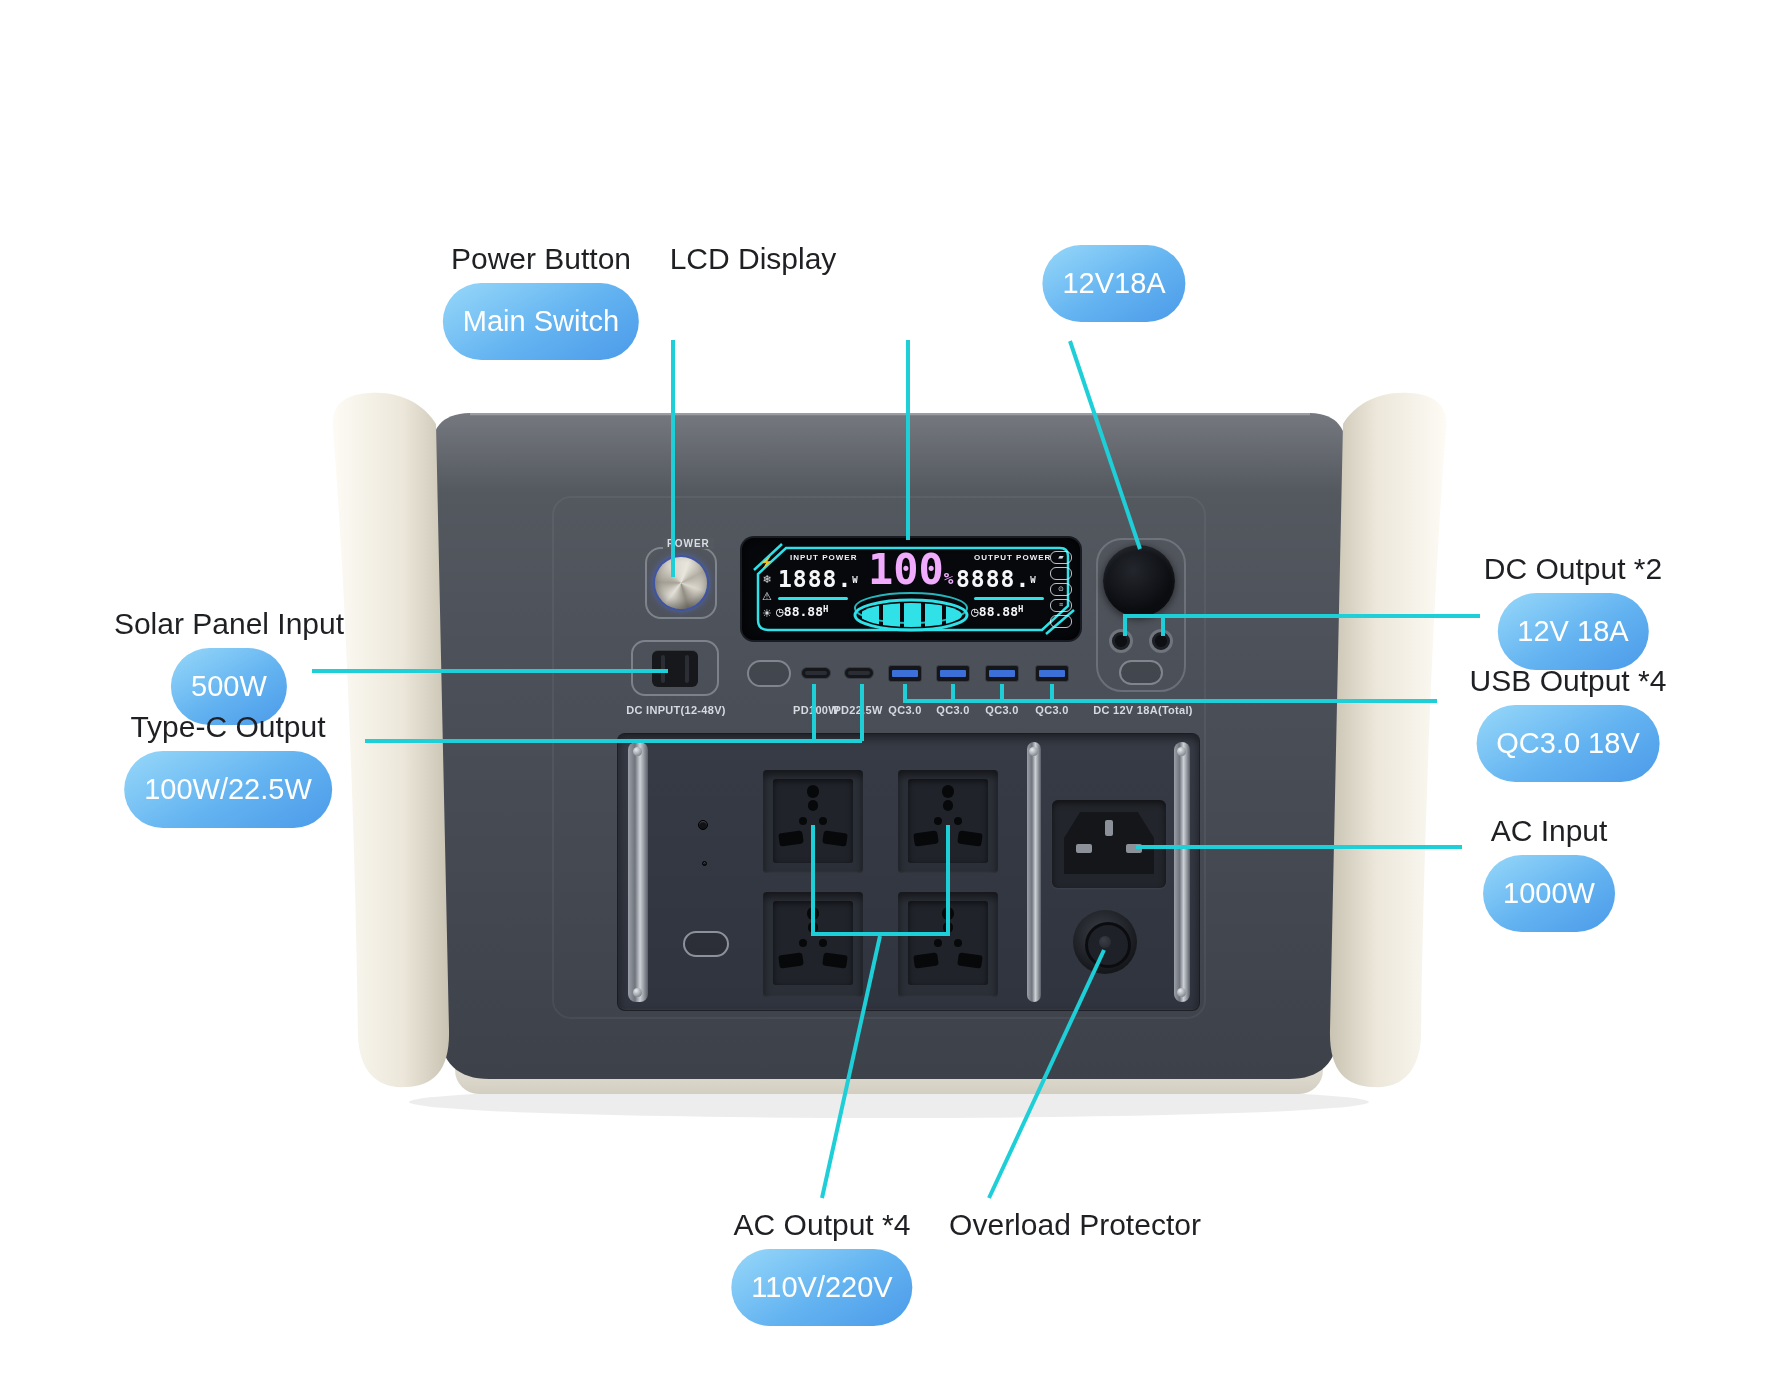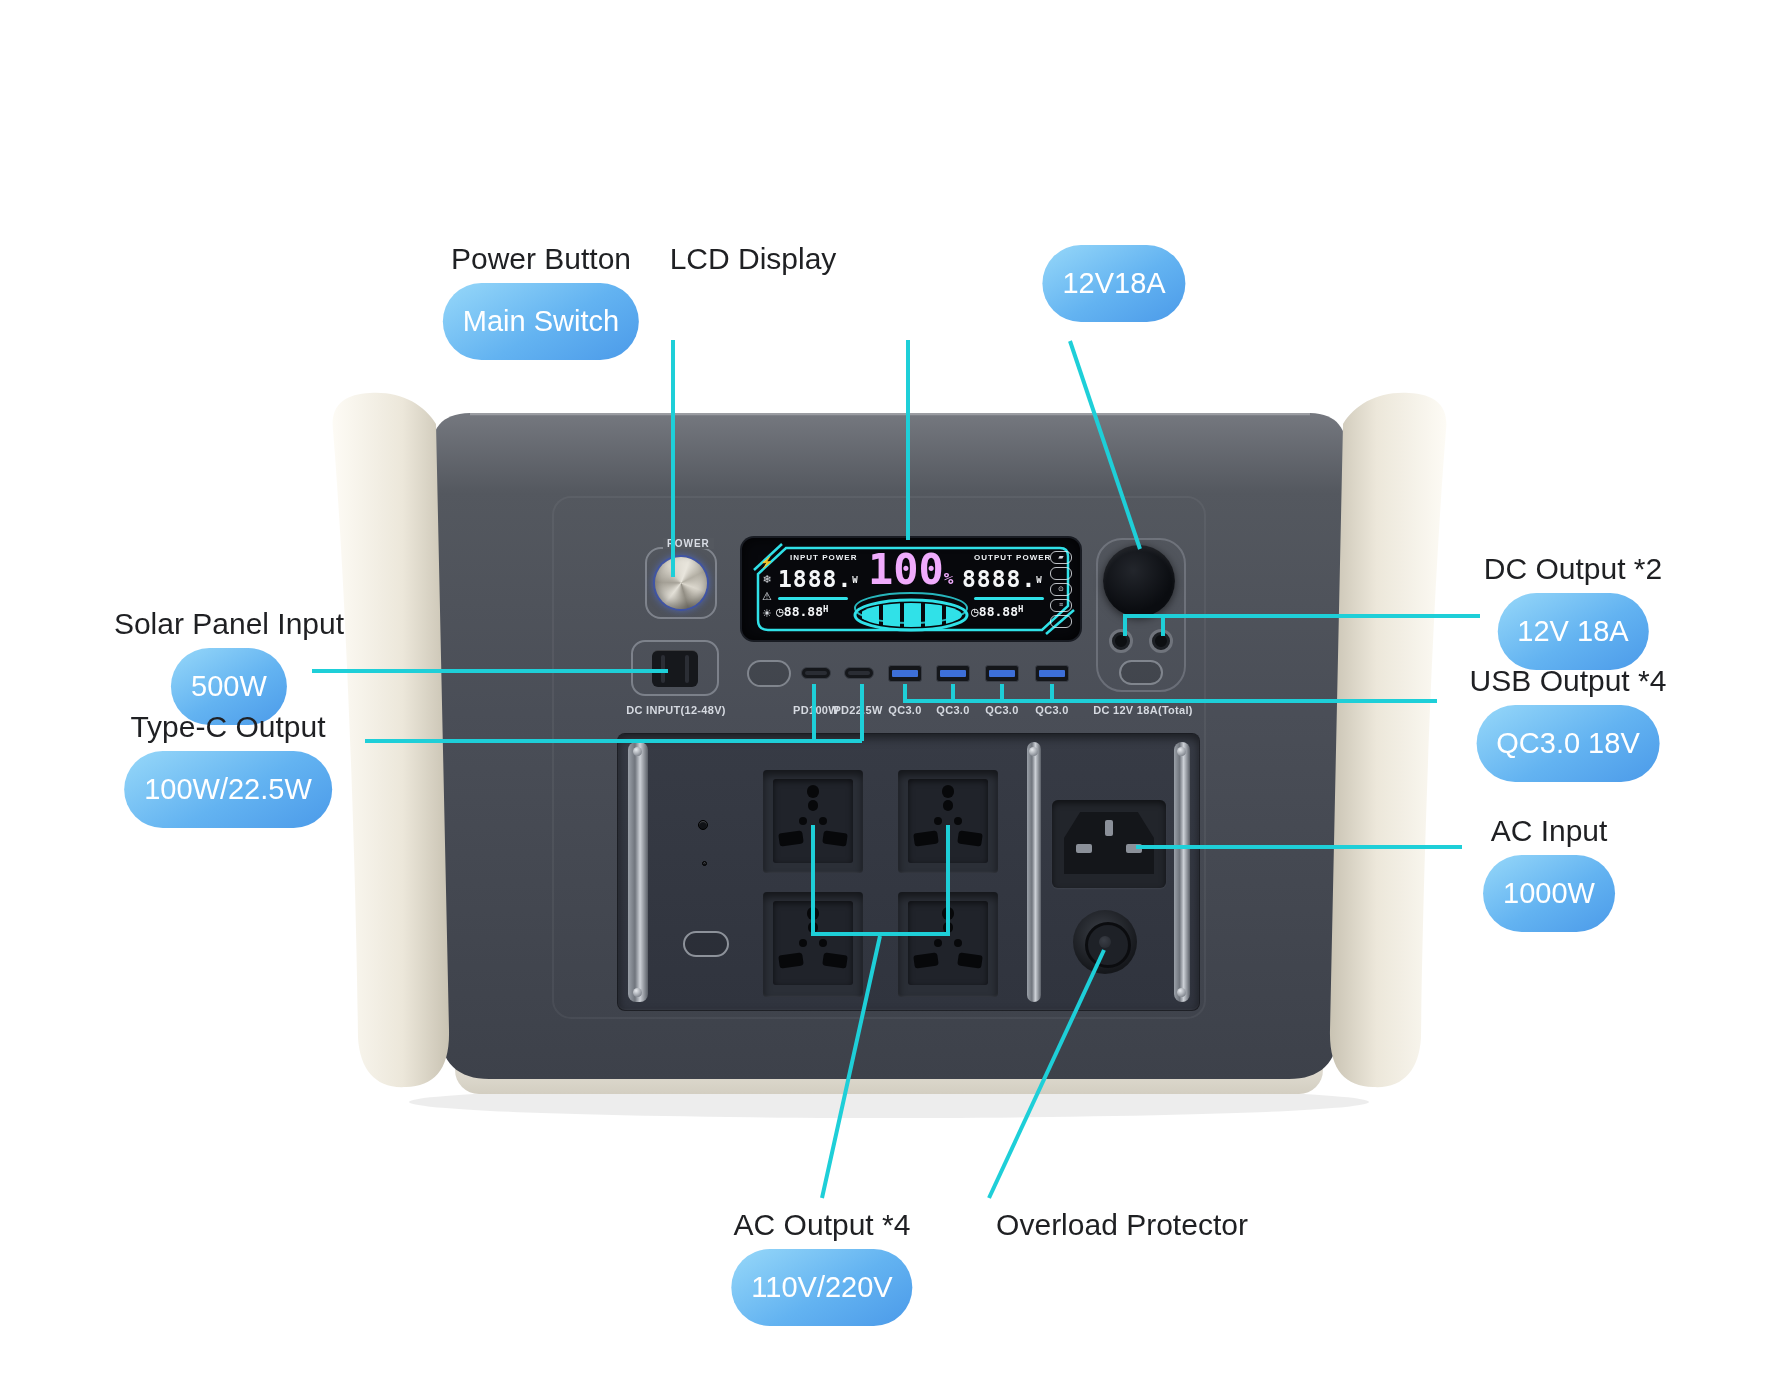--- a/index.html
+++ b/index.html
@@ -164,21 +164,21 @@
         <rect x="37" y="13" width="17" height="28" fill="#30e1e8"></rect>
         <rect x="58" y="13" width="17" height="28" fill="#30e1e8"></rect>
         <rect x="79" y="13" width="17" height="28" fill="#30e1e8"></rect>
         <rect x="100" y="13" width="17" height="28" fill="#30e1e8"></rect>
       </g>
       <ellipse cx="65" cy="27" rx="56" ry="15" fill="none" stroke="#30e1e8" stroke-width="3"></ellipse>
       <ellipse cx="65" cy="20" rx="56" ry="15" fill="none" stroke="#30e1e8" stroke-width="2" opacity=".8"></ellipse>
     </svg>
 
     <div class="small-cap" style="left:232px;top:15px;">OUTPUT POWER</div>
-    <div class="lcd-val seg" style="left:220px;top:28px;"><span>8888.</span><span class="lcd-unit">W</span></div>
+    <div class="lcd-val seg" style="left:214px;top:28px;"><span>8888.</span><span class="lcd-unit">W</span></div>
     <div class="lcd-line" style="left:232px;top:59px;width:70px;"></div>
     <div class="lcd-time seg" style="left:229px;top:66px;"><span>◷</span><span>88.88</span><span class="lcd-unit">H</span></div>
 
     <div style="position:absolute;right:8px;top:13px;">
       <div class="pill">▰</div>
       <div class="pill"></div>
       <div class="pill">⊙</div>
       <div class="pill">≡</div>
       <div class="pill"></div>
     </div>
@@ -315,15 +315,15 @@
   <div class="ann-badge">100W/22.5W</div>
 </div>
 <div class="ann" style="left:1549px;top:801px;margin-top:11px;">
   <div class="ann-title">AC Input</div>
   <div class="ann-badge">1000W</div>
 </div>
 <div class="ann" style="left:822px;top:1206px;">
   <div class="ann-title">AC Output *4</div>
   <div class="ann-badge">110V/220V</div>
 </div>
-<div class="ann" style="left:1122px;top:1206px;align-items:flex-end;">
+<div class="ann" style="left:1075px;top:1206px;align-items:flex-end;">
   <div class="ann-title">Overload Protector</div>
 </div>
 
 </body></html>

